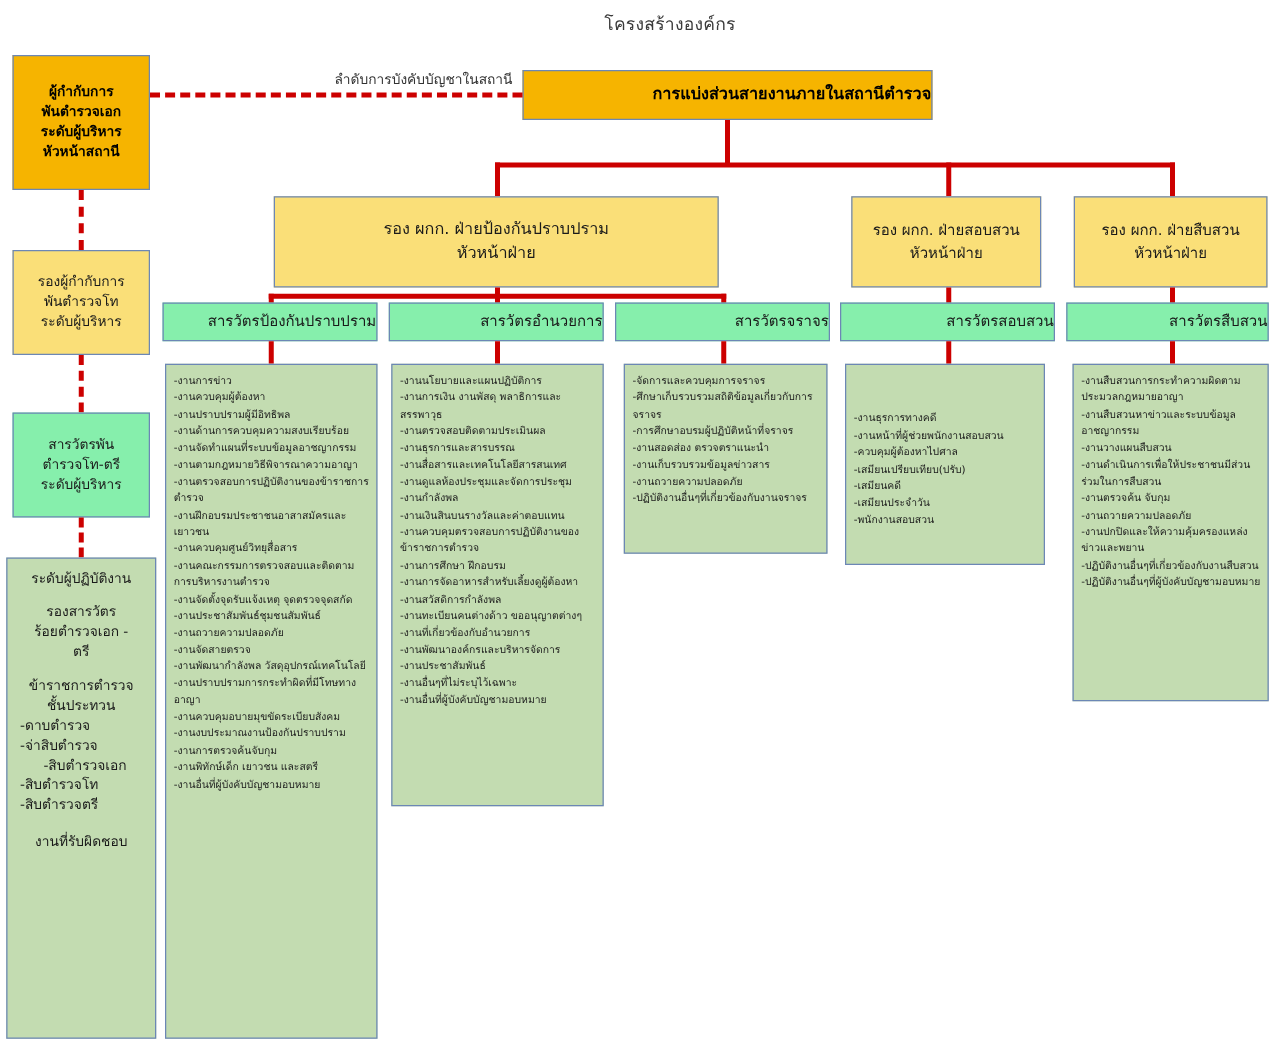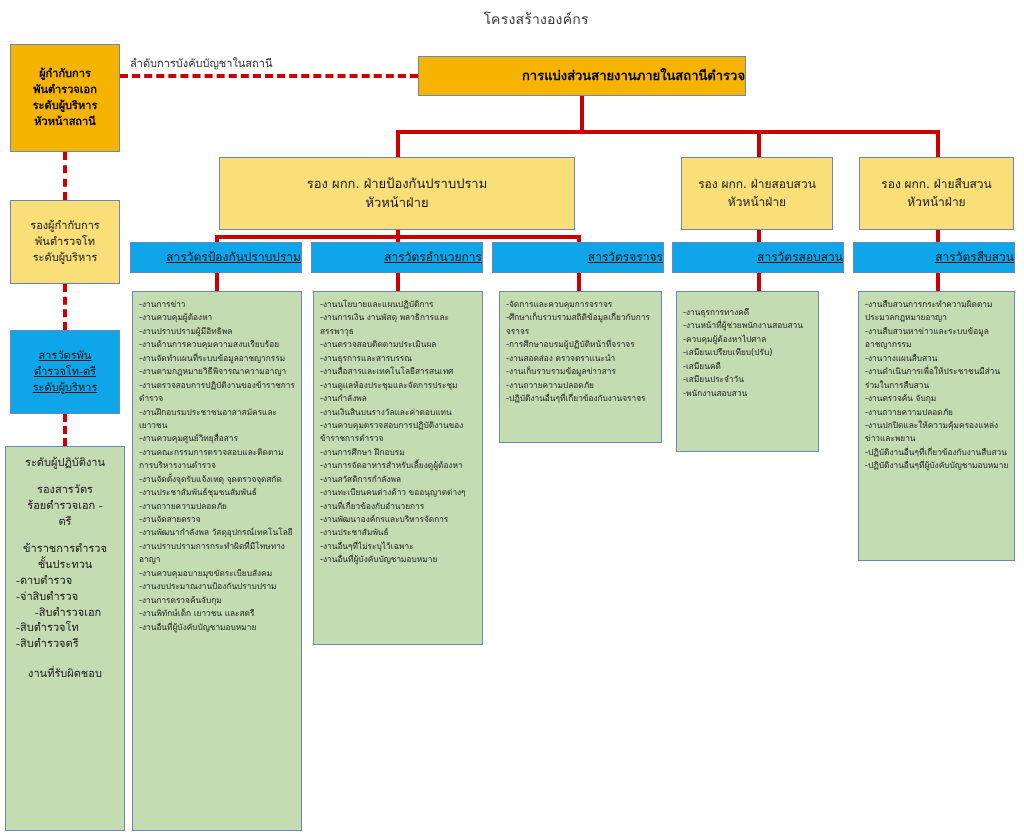--- a/index.html
+++ b/index.html
@@ -31,21 +31,21 @@
     border:1px solid #6c87b5;
     display:flex;
     align-items:center;
     justify-content:flex-end;
     text-align:center;
     line-height:1.45;
     box-sizing:border-box;
   }
   .box-amber{background:#f6b400;color:#000;font-weight:bold;}
   .box-yellow{background:#fadf78;color:#1a1a1a;}
-  .box-blue{background:#0ea5e9;color:#1a1a1a;text-decoration:underline;}
+  .box-blue{background:#86efac;color:#1a1a1a;}
   .box-green{
     background:#c3dcb1;color:#1a1a1a;
     align-items:flex-start;justify-content:flex-start;
     text-align:left;
   }
   .green-inner{padding:6px 5px 6px 6px;width:100%;}
   .green-inner .ln{
     font-size:8.3px;
     line-height:1.62;
     white-space:normal;
@@ -58,21 +58,21 @@
   .h{height:4px;}
 
   
   .dashline-v{
     width:0;border-left:4px dashed #cc0000;
   }
   .dashline-h{
     height:0;border-top:4px dashed #cc0000;
   }
   .dash-label{
-    font-size:11px;color:#333;text-align:left;
+    font-size:11px;color:#333;text-align:right;
   }
 
   
   .t13{font-size:13px;}
   .t12{font-size:12px;}
   .t11{font-size:11px;}
   .bold{font-weight:bold;}
   .stack{display:block;width:100%;padding:2px 4px;}
   .stack div{padding:0;}
 </style>
@@ -255,21 +255,21 @@
       <div class="ln">-จัดการและควบคุมการจราจร</div>
       <div class="ln">-ศึกษาเก็บรวบรวมสถิติข้อมูลเกี่ยวกับการจราจร</div>
       <div class="ln">-การศึกษาอบรมผู้ปฏิบัติหน้าที่จราจร</div>
       <div class="ln">-งานสอดส่อง ตรวจตราแนะนำ</div>
       <div class="ln">-งานเก็บรวบรวมข้อมูลข่าวสาร</div>
       <div class="ln">-งานถวายความปลอดภัย</div>
       <div class="ln">-ปฏิบัติงานอื่นๆที่เกี่ยวข้องกับงานจราจร</div>
     </div>
   </div>
 
-  <div class="abs box box-green" style="left:676px;top:291px;width:143px;height:161px;">
+  <div class="abs box box-green" style="left:676px;top:291px;width:160px;height:161px;align-items:center;">
     <div class="green-inner" style="padding-top:14px;">
       <div class="ln">-งานธุรการทางคดี</div>
       <div class="ln">-งานหน้าที่ผู้ช่วยพนักงานสอบสวน</div>
       <div class="ln">-ควบคุมผู้ต้องหาไปศาล</div>
       <div class="ln">-เสมียนเปรียบเทียบ(ปรับ)</div>
       <div class="ln">-เสมียนคดี</div>
       <div class="ln">-เสมียนประจำวัน</div>
       <div class="ln">-พนักงานสอบสวน</div>
     </div>
   </div>

